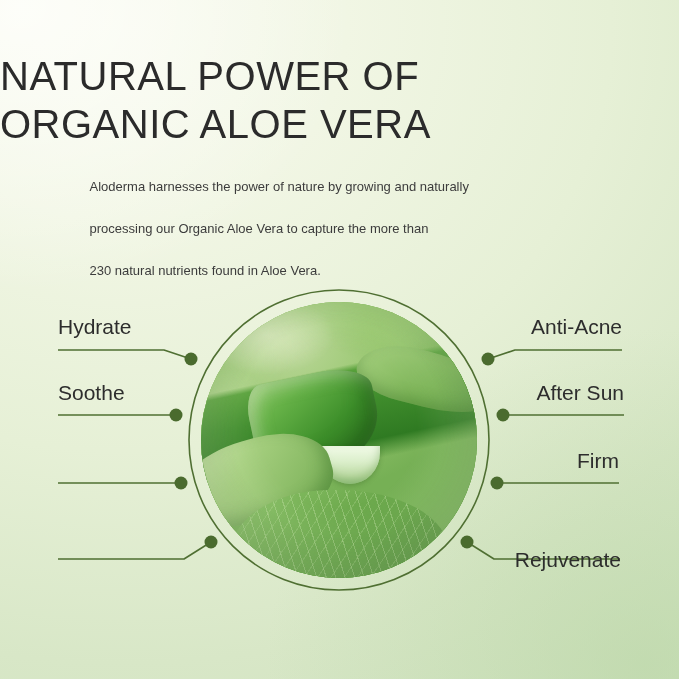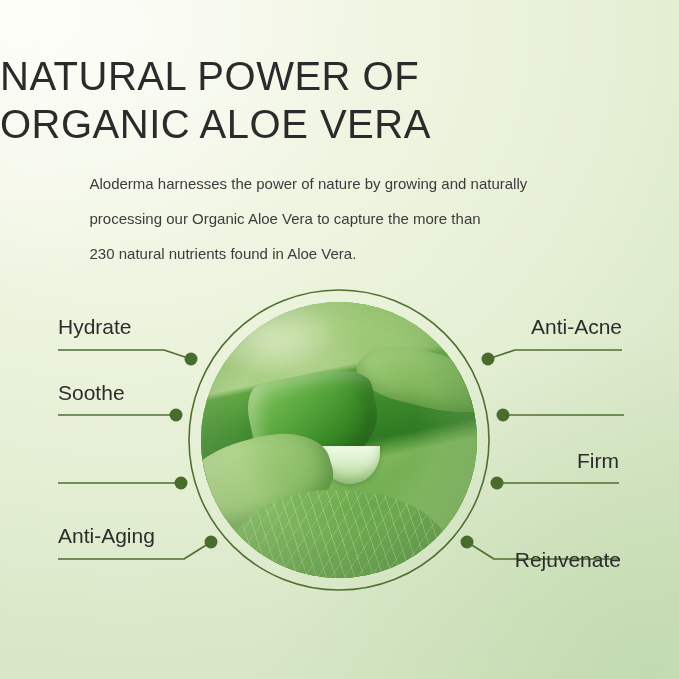--- a/index.html
+++ b/index.html
@@ -46,22 +46,22 @@
     letter-spacing: 0.5px;
     color: #2b2b2b;
     font-weight: 400;
     margin: 0;
     padding: 0;
     white-space: pre-line;
   }
   #subtitle {
     margin: 18px auto 0 auto;
     width: 500px;
-    font-size: 15px;
-    line-height: 35px;
+    font-size: 13px;
+    line-height: 42px;
     color: #3c3c3c;
     font-weight: 400;
     white-space: pre-line;
   }
 
   
   #diagram {
     position: absolute;
     left: 0;
     top: 0;
@@ -250,20 +250,20 @@
       <circle cx="181" cy="483" r="6.5" fill="#4a6b2e"></circle>
       <circle cx="211" cy="542" r="6.5" fill="#4a6b2e"></circle>
       <circle cx="488" cy="359" r="6.5" fill="#4a6b2e"></circle>
       <circle cx="503" cy="415" r="6.5" fill="#4a6b2e"></circle>
       <circle cx="497" cy="483" r="6.5" fill="#4a6b2e"></circle>
       <circle cx="467" cy="542" r="6.5" fill="#4a6b2e"></circle>
     </svg>
 
     <div class="spoke-label left" style="left:58px;  top:315px;">Hydrate</div>
     <div class="spoke-label left" style="left:58px;  top:381px;">Soothe</div>
-    <div class="spoke-label left" style="left:58px;  top:524px;">Anti-Aging</div>
 
     <div class="spoke-label right" style="right:57px; top:315px;">Anti-Acne</div>
+    <div class="spoke-label right" style="right:55px; top:381px;">After Sun</div>
     <div class="spoke-label right" style="right:60px; top:449px;">Firm</div>
     <div class="spoke-label right" style="right:58px; top:548px;">Rejuvenate</div>
 
   </div>
 </div>
 
 </body></html>

